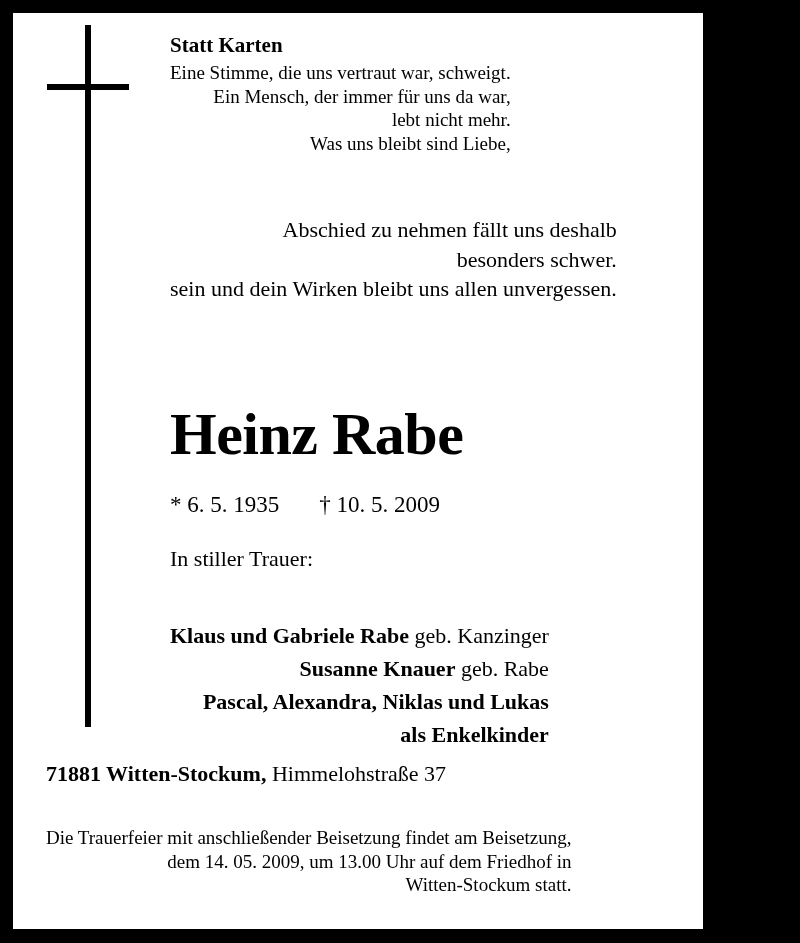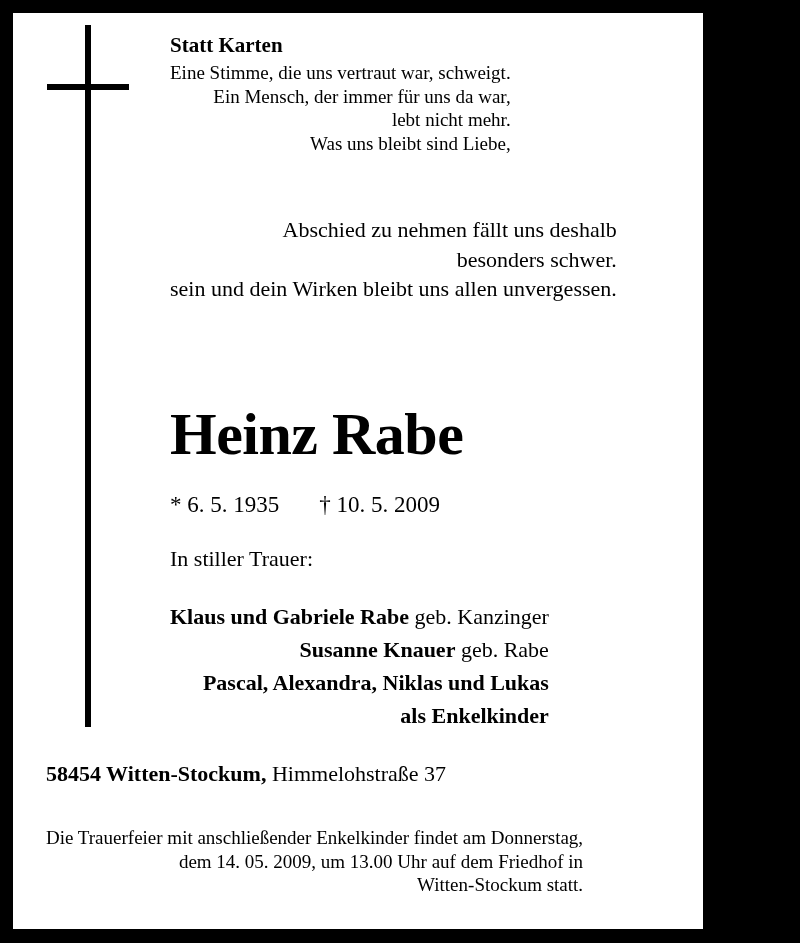--- a/index.html
+++ b/index.html
@@ -53,21 +53,21 @@
       top: 471px;
       font-size: 23px; line-height: 28px; margin-top: 7px;
     }
     .dates .birth { display: inline-block; }
     .dates .death { display: inline-block; margin-left: 40px; }
     .mourning-label {
       top: 532px;
       font-size: 22px; line-height: 28px;
     }
     .mourners {
-      top: 587px;
+      top: 606px;
       font-size: 22px; line-height: 33px;
     }
     .mourners b { font-weight: bold; }
     .address {
       left: 33px; top: 747px;
       font-size: 22px; line-height: 28px;
     }
     .address b { font-weight: bold; }
     .service {
       left: 33px; top: 813px;
@@ -105,21 +105,21 @@
   <div class="abs mourning-label">In stiller Trauer:</div>
 
   <div class="abs mourners">
     <div><b>Klaus und Gabriele Rabe</b><span> geb. Kanzinger</span></div>
     <div><b>Susanne Knauer</b><span> geb. Rabe</span></div>
     <div><b>Pascal, Alexandra, Niklas und Lukas</b><span></span></div>
     <div><b>als Enkelkinder</b><span></span></div>
   </div>
 
   <div class="abs address">
-    <b>58454 Witten-Stockum,</b><span> Himmelohstraße 37</span>
+    <b>71881 Witten-Stockum,</b><span> Himmelohstraße 37</span>
   </div>
 
   <div class="abs service">
-    <div>Die Trauerfeier mit anschließender Enkelkinder findet am Donnerstag,</div>
+    <div>Die Trauerfeier mit anschließender Beisetzung findet am Beisetzung,</div>
     <div>dem 14. 05. 2009, um 13.00 Uhr auf dem Friedhof in</div>
     <div>Witten-Stockum statt.</div>
   </div>
 </div>
 
 </body></html>

